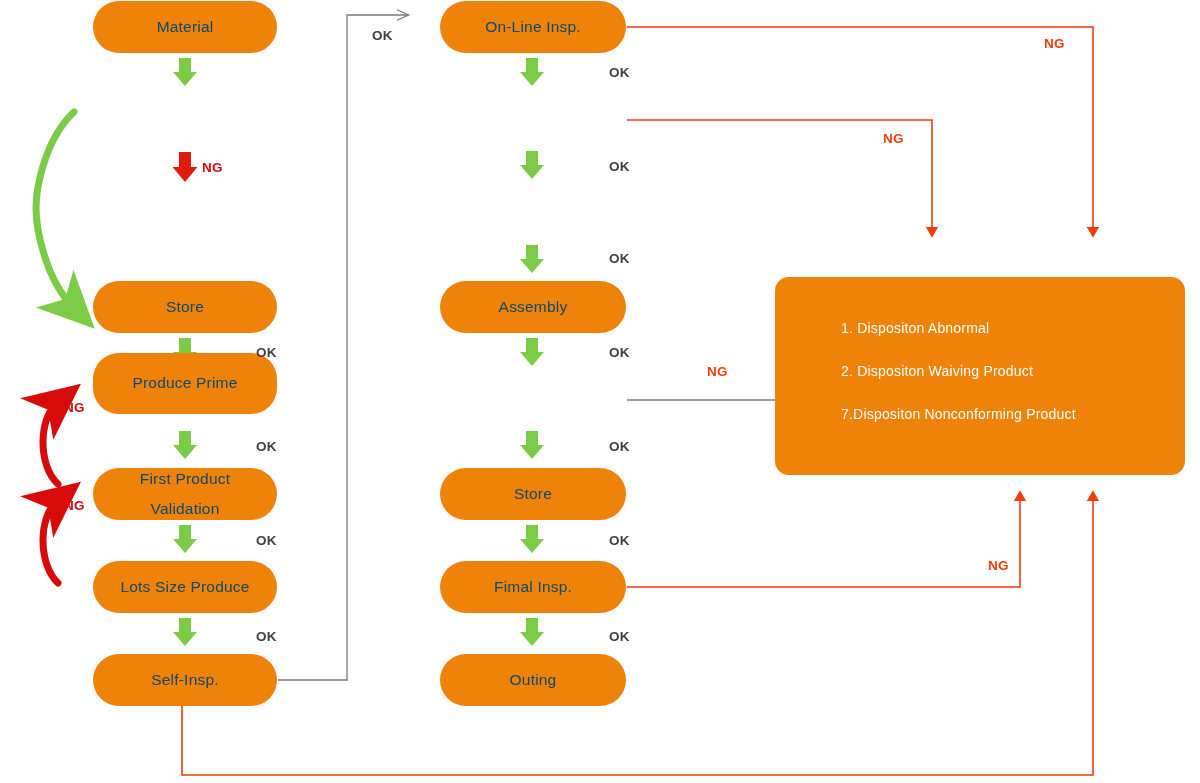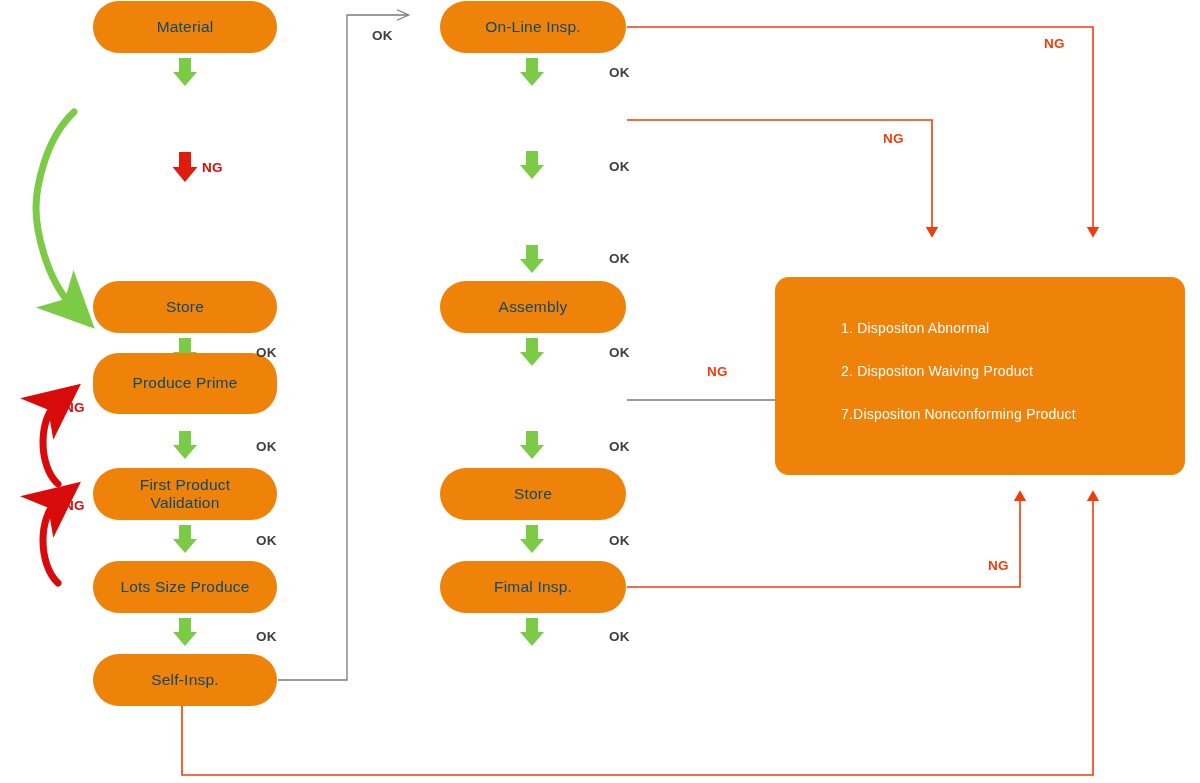--- a/index.html
+++ b/index.html
@@ -30,21 +30,21 @@
     color: #0c4a6e;
     display: flex;
     align-items: center;
     justify-content: center;
     text-align: center;
     font-size: 15.5px;
     line-height: 1.22;
     letter-spacing: 0.2px;
     padding: 2px 8px;
   }
-  .node.two-line { line-height: 1.14; }
+  .node.two-line { line-height: 1.14; justify-content: space-between; }
   .panel {
     position: absolute;
     box-sizing: border-box;
     background: #ef8208;
     border-radius: 14px;
     color: #ffffff;
     padding: 44px 0 0 66px;
   }
   .panel .pline {
     font-size: 14px;
@@ -187,20 +187,23 @@
 
 
   <div class="node" style="left:440px; top:468px; width:186px; height:52px;">
     <span>Store</span>
   </div>
 
   <div class="node" style="left:440px; top:561px; width:186px; height:52px;">
     <span>Fimal Insp.</span>
   </div>
 
+  <div class="node" style="left:440px; top:654px; width:186px; height:52px;">
+    <span>Outing</span>
+  </div>
 
   <div class="panel" style="left:775px; top:277px; width:410px; height:198px;">
     <div class="pline">1. Dispositon Abnormal</div>
     <div class="pline">2. Dispositon Waiving Product</div>
     <div class="pline">7.Dispositon Nonconforming Product</div>
   </div>
 
   <div class="lbl ngdark" style="left:202px; top:160px;">NG</div>
 
   <div class="lbl ngdark" style="left:64px; top:400px;">NG</div>

